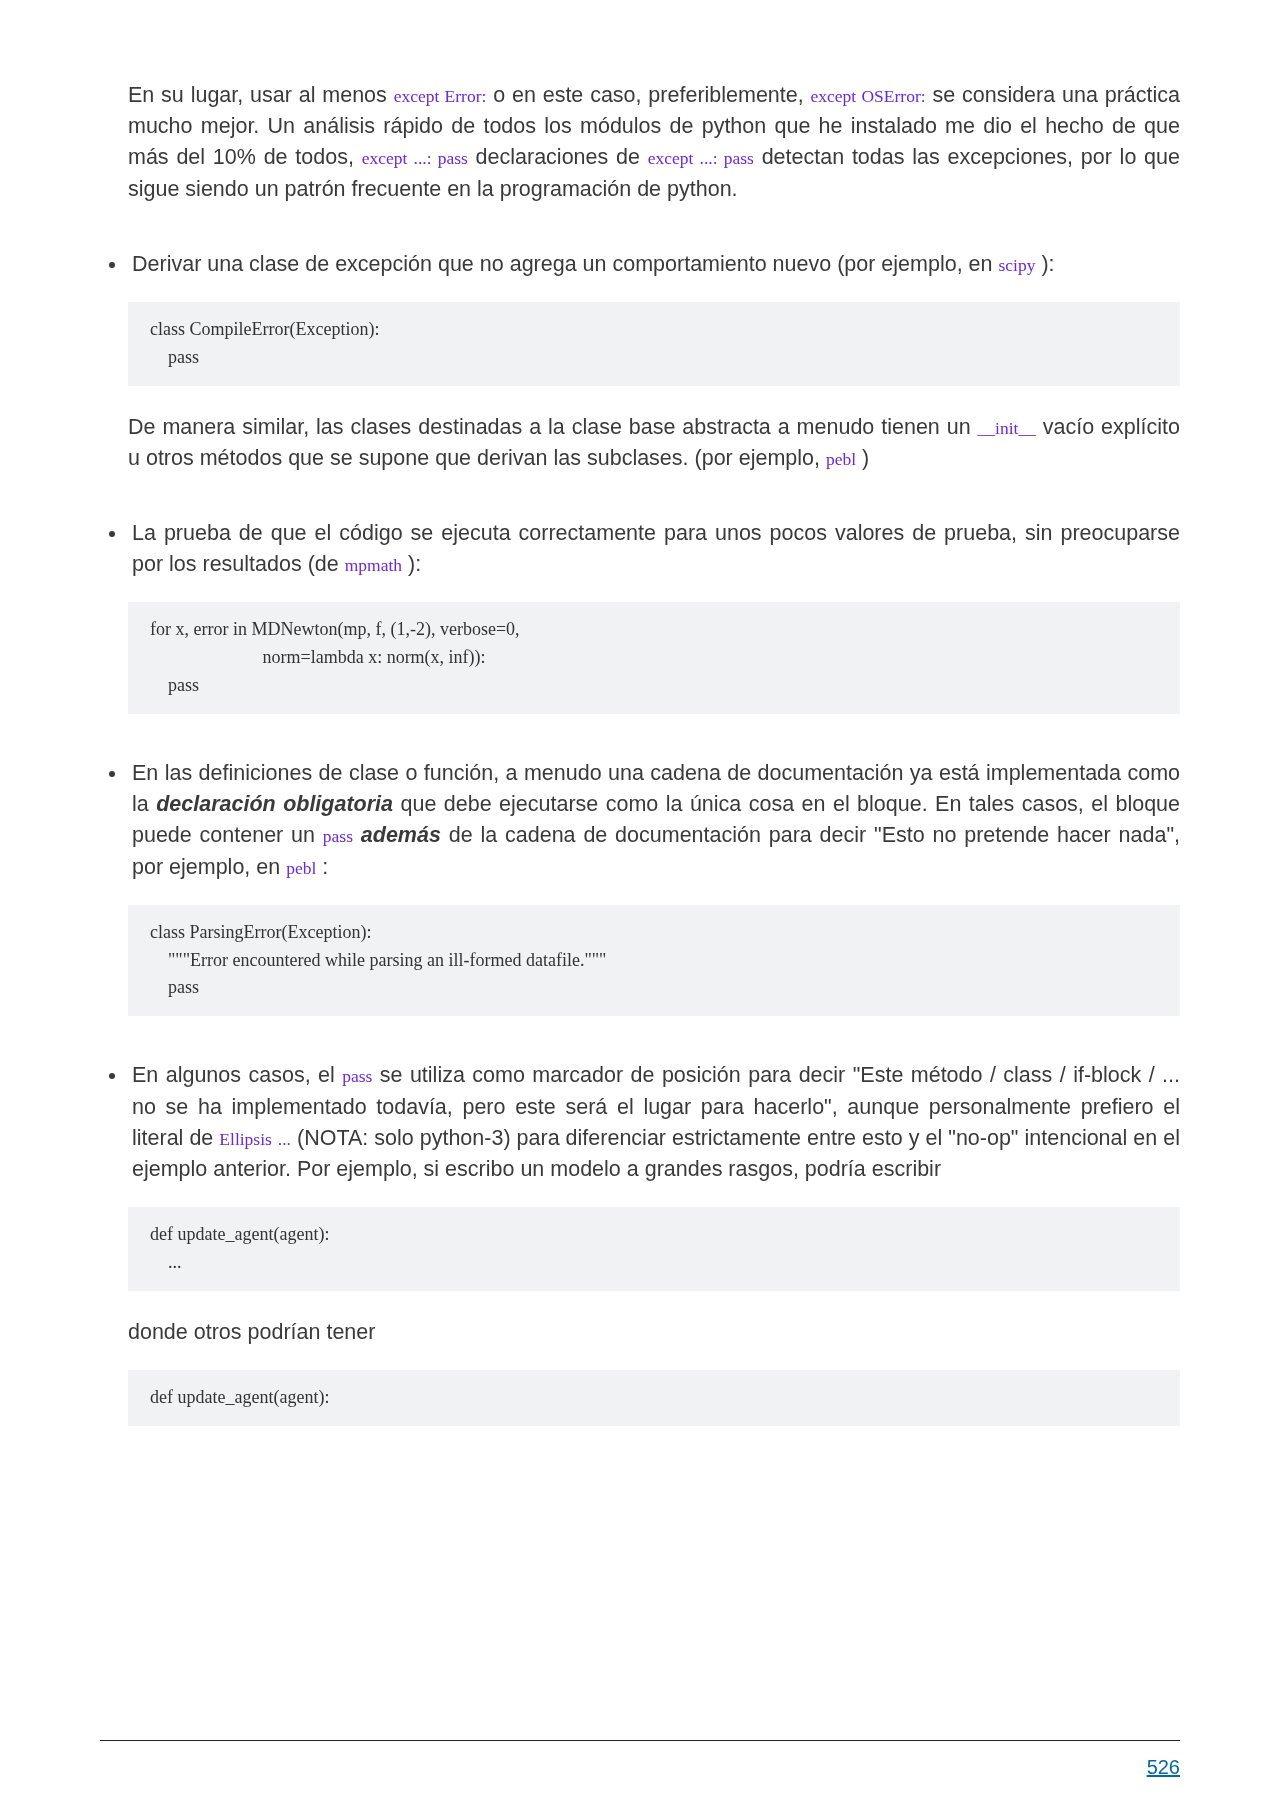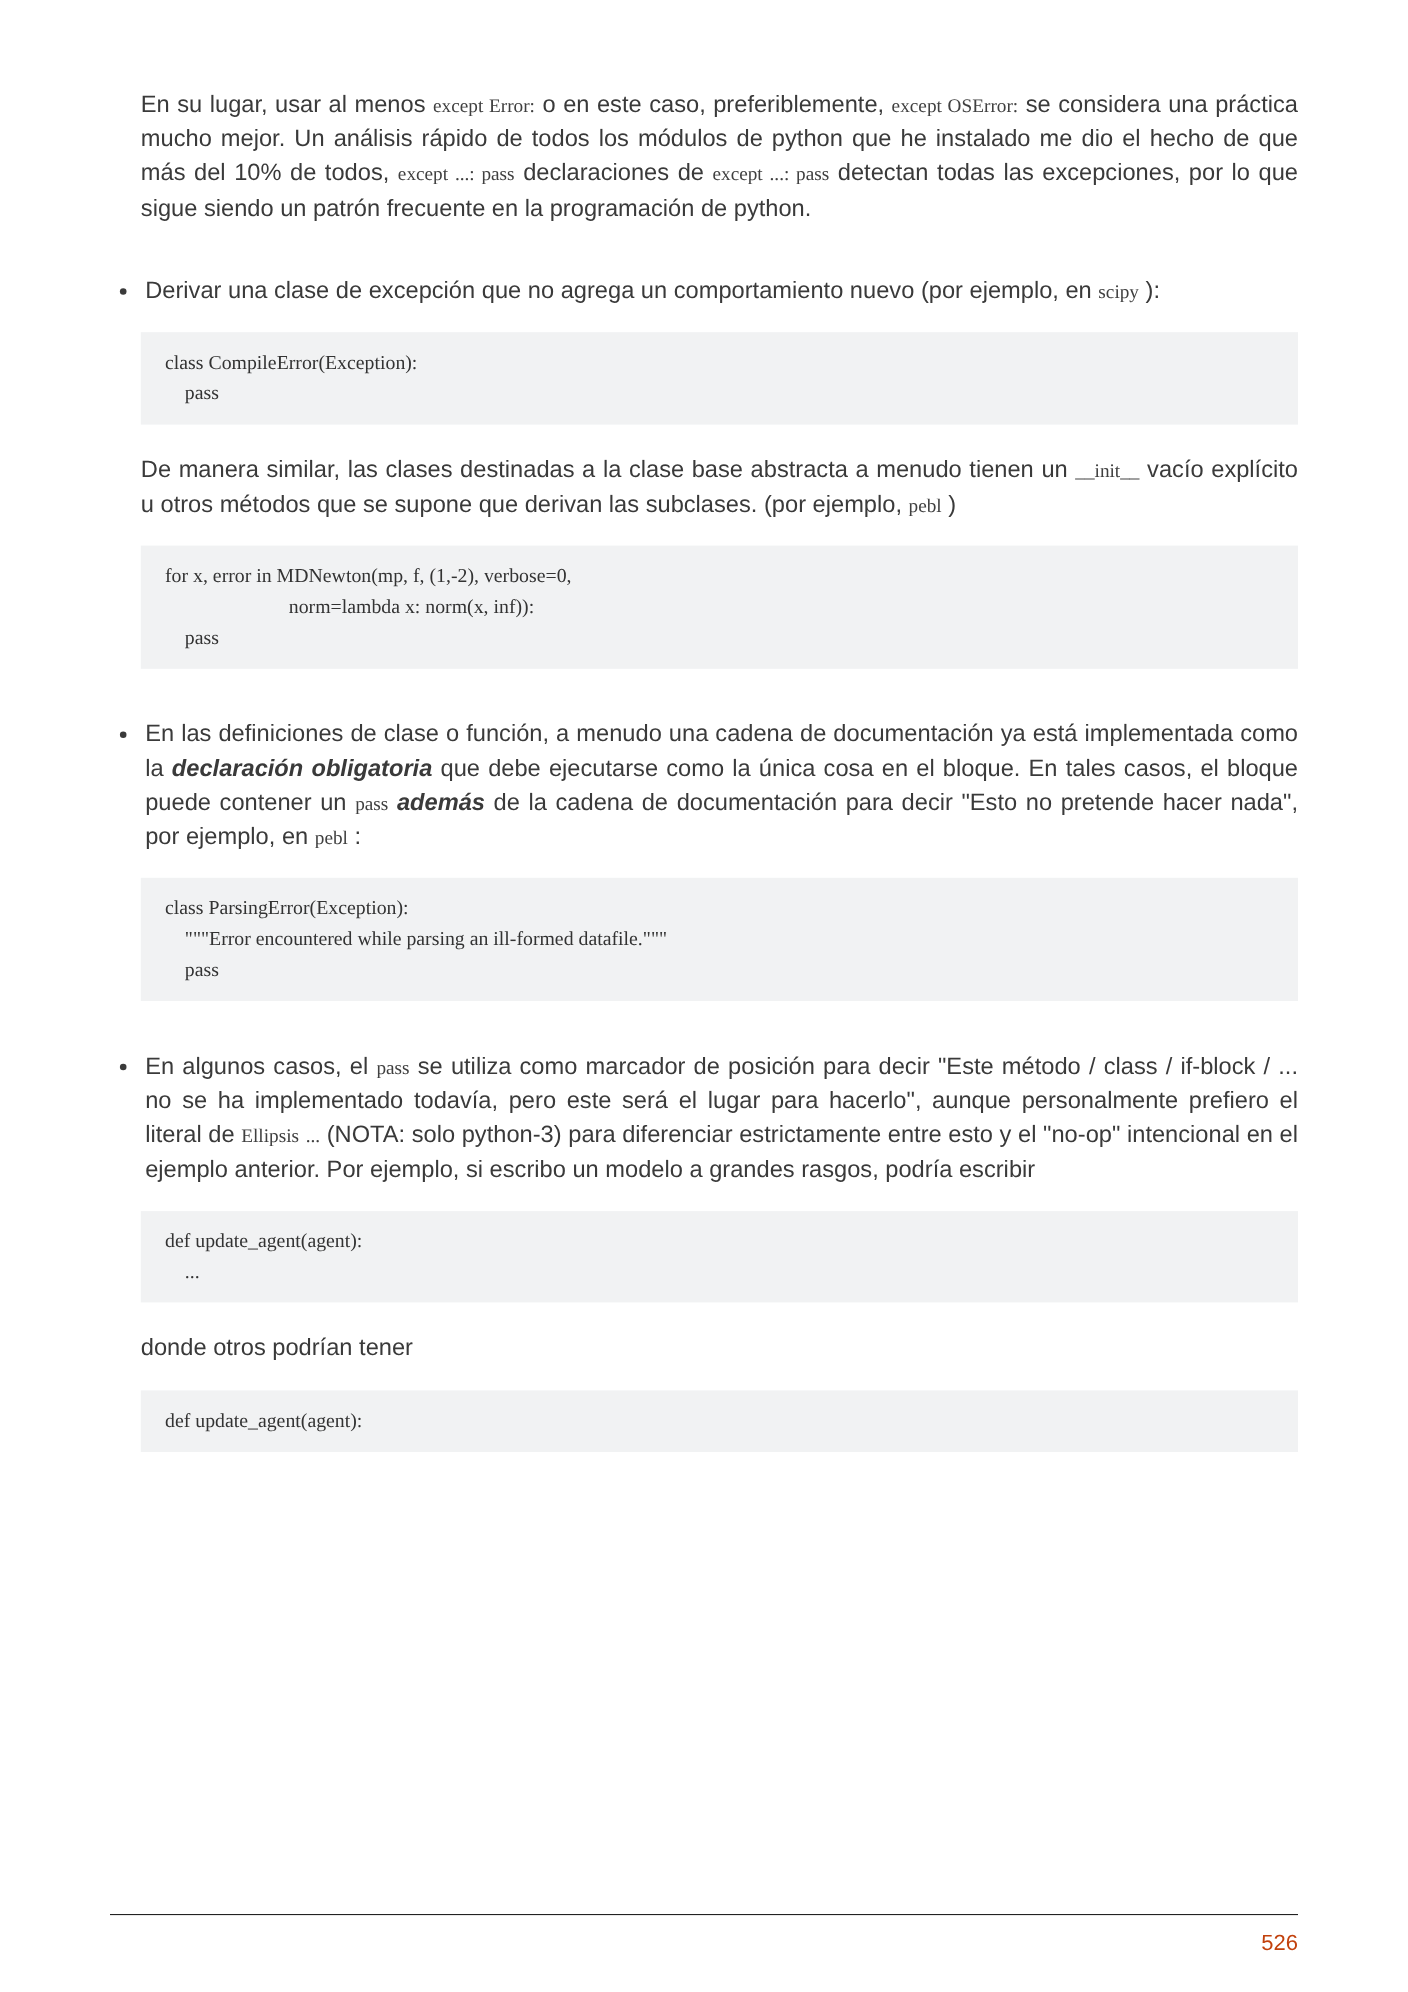--- a/index.html
+++ b/index.html
@@ -31,36 +31,37 @@
     font-size: 18px;
     line-height: 1.55;
     color: #333333;
     padding: 14px 22px;
     margin: 0 0 26px 28px;
     white-space: pre;
   }
   .inline-code {
     font-family: Georgia, 'Times New Roman', serif;
     font-size: 17.5px;
-    color: #404040;
+    color: #6d28d9;
   }
   .em { font-style: italic; font-weight: bold; }
   .footer-line {
     position: absolute;
     left: 100px;
     right: 100px;
     bottom: 70px;
     border-top: 1.5px solid #222;
   }
   .page-num {
     position: absolute;
     right: 100px;
     bottom: 32px;
     font-size: 20px;
-    color: #c2410c;
+    color: #0369a1;
+    text-decoration: underline;
   }
 </style>
 </head>
 <body>
 
 <div class="content">
 
   <p class="para para-indent">
     <span>En su lugar, usar al menos </span><span class="inline-code">except Error:</span><span> o en este caso, preferiblemente, </span><span class="inline-code">except OSError:</span><span> se considera una práctica mucho mejor. Un análisis rápido de todos los módulos de python que he instalado me dio el hecho de que más del 10% de todos, </span><span class="inline-code">except ...: pass</span><span> declaraciones de </span><span class="inline-code">except ...: pass</span><span> detectan todas las excepciones, por lo que sigue siendo un patrón frecuente en la programación de python.</span>
   </p>
@@ -72,20 +73,25 @@
   </ul>
 
   <div class="codeblock">class CompileError(Exception):
     pass</div>
 
   <p class="para para-indent">
     <span>De manera similar, las clases destinadas a la clase base abstracta a menudo tienen un </span><span class="inline-code">__init__</span><span> vacío explícito u otros métodos que se supone que derivan las subclases. (por ejemplo, </span><span class="inline-code">pebl</span><span> )</span>
   </p>
 
 
+  <ul>
+    <li class="para">
+      <span>La prueba de que el código se ejecuta correctamente para unos pocos valores de prueba, sin preocuparse por los resultados (de </span><span class="inline-code">mpmath</span><span> ):</span>
+    </li>
+  </ul>
 
   <div class="codeblock">for x, error in MDNewton(mp, f, (1,-2), verbose=0,
                          norm=lambda x: norm(x, inf)):
     pass</div>
 
   <ul>
     <li class="para">
       <span>En las definiciones de clase o función, a menudo una cadena de documentación ya está implementada como la </span><span class="em">declaración obligatoria</span><span> que debe ejecutarse como la única cosa en el bloque. En tales casos, el bloque puede contener un </span><span class="inline-code">pass</span><span> </span><span class="em">además</span><span> de la cadena de documentación para decir "Esto no pretende hacer nada", por ejemplo, en </span><span class="inline-code">pebl</span><span> :</span>
     </li>
   </ul>

